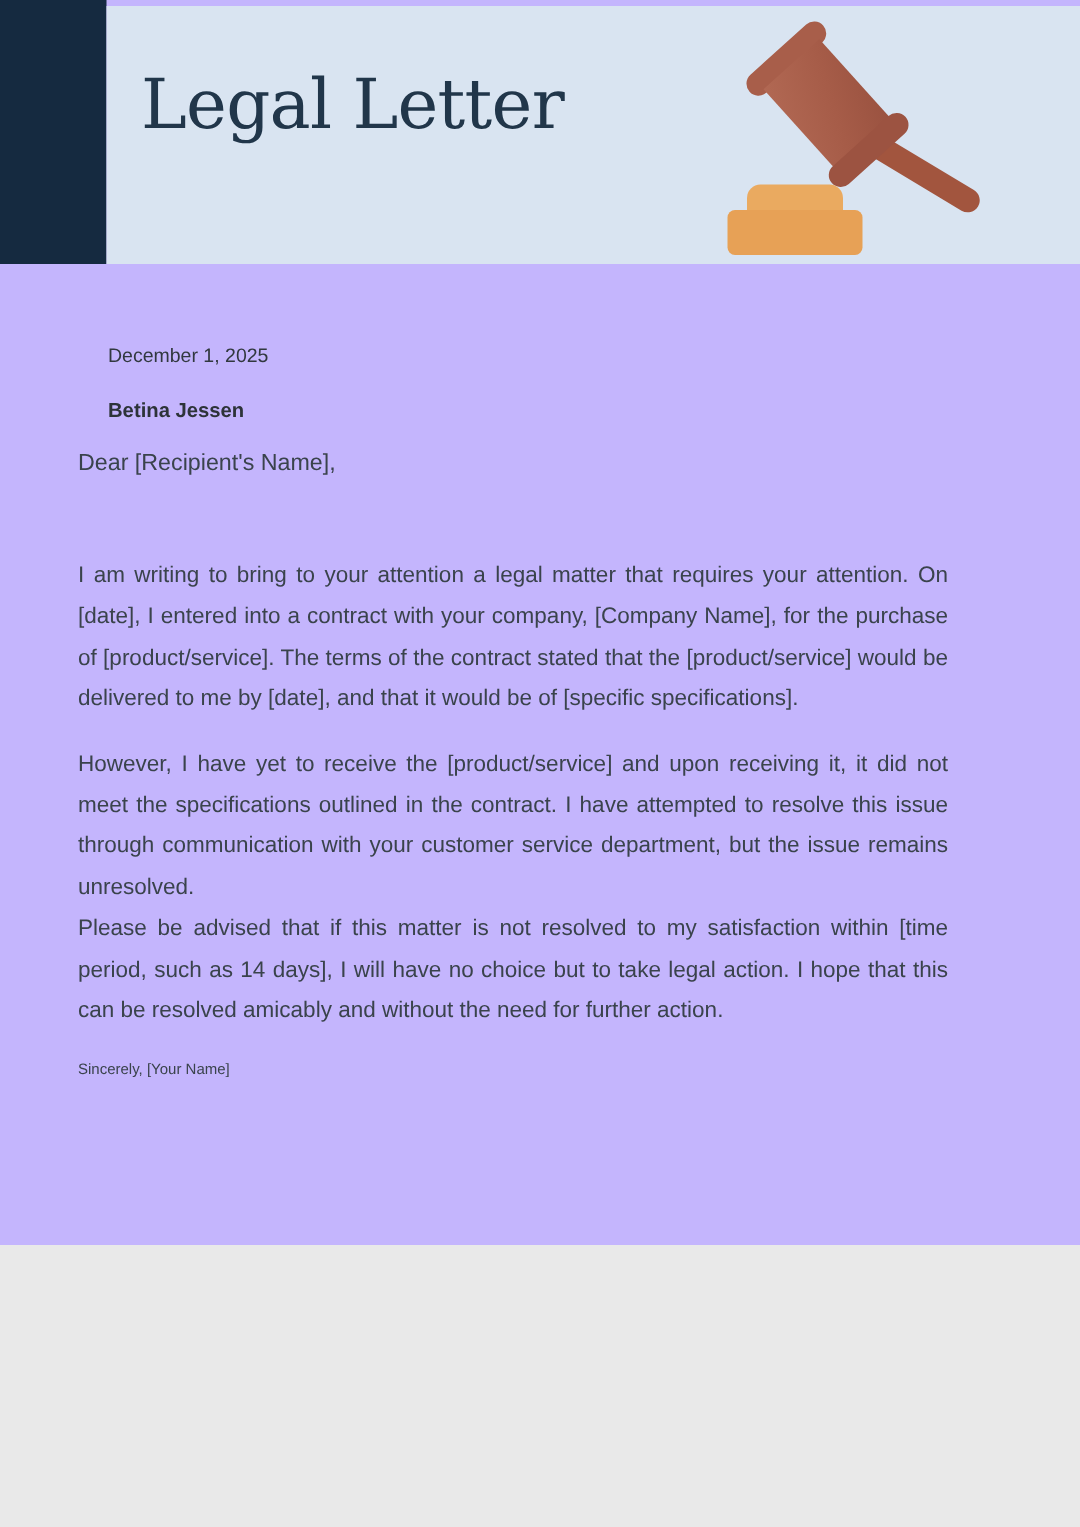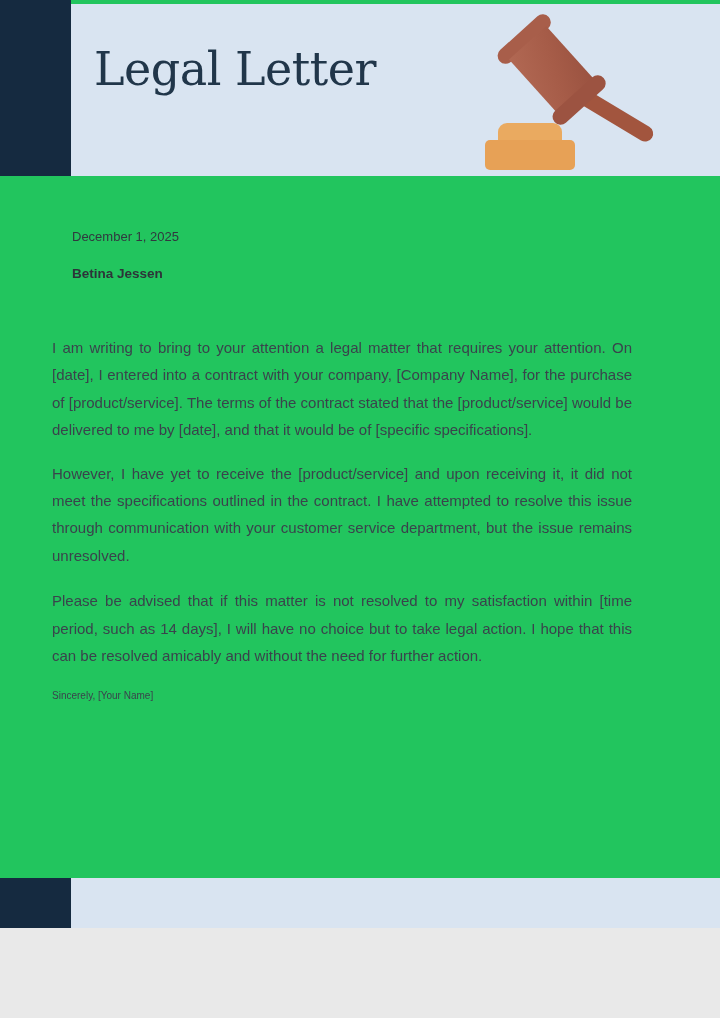--- a/index.html
+++ b/index.html
@@ -1,18 +1,18 @@
 <!DOCTYPE html>
 <html><head>
 <meta charset="utf-8">
 <style>
   html,body{margin:0;padding:0;background:#e9e9e9;}
   .page{
-    position:relative;width:720px;height:928px;margin:0 auto;
-    background:#22c55e;overflow:hidden;
+    position:relative;width:720px;height:830px;margin:0 auto;
+    background:#c4b5fd;overflow:hidden;
     font-family:"Liberation Sans", sans-serif;
   }
   
   .header-navy{position:absolute;left:0;top:0;width:71px;height:176px;background:#152a40;}
   .header-band{position:absolute;left:71px;top:4px;right:0;height:172px;background:#d9e4f1;}
   .page-title{
     position:absolute;left:94px;top:40px;
     font-family:"DejaVu Serif","Liberation Serif",serif;
     font-size:46px;line-height:58px;color:#21364a;letter-spacing:-0.5px;
   }
@@ -32,21 +32,21 @@
   .gavel-base-top{position:absolute;left:20px;top:103px;width:64px;height:22px;border-radius:9px 9px 3px 3px;background:#eaaa60;}
   .gavel-base-bottom{position:absolute;left:7px;top:120px;width:90px;height:30px;border-radius:5px;background:#e7a156;}
   
   .letter{position:absolute;left:52px;top:229px;width:580px;color:#3a434c;font-size:15px;line-height:27.4px;}
   .letter-date{margin-left:20px;font-size:13px;line-height:15px;color:#31383f;}
   .sender-name{margin-left:20px;margin-top:22px;font-size:13.5px;line-height:16px;font-weight:bold;color:#2d3339;}
   .greeting{margin-top:17px;font-size:15.5px;line-height:19px;}
   p.body-para{margin:0;text-align:justify;text-justify:inter-word;}
   p.body-para.gap-lg{margin-top:52px;}
   p.body-para.gap-md{margin-top:16px;}
-  p.body-para.gap-sm{margin-top:18px;}
+  p.body-para.gap-sm{}
   p.body-para.no-gap{margin-top:0;}
   .closing{margin-top:17px;font-size:10px;line-height:19px;}
   
   .footer-band{position:absolute;left:0;right:0;top:878px;height:140px;background:#d9e4f1;}
   .footer-navy{position:absolute;left:0;top:878px;width:71px;height:140px;background:#152a40;}
   .website{
     position:absolute;left:0;right:0;top:924px;text-align:center;
     font-family:"DejaVu Sans","Liberation Sans",sans-serif;
     font-weight:bold;font-size:37px;line-height:44px;color:#1c2e4c;letter-spacing:0.5px;padding-left:21px;
   }
@@ -67,20 +67,21 @@
       <div class="gavel-shaft"></div>
       <div class="gavel-cap bottom"></div>
     </div>
     <div class="gavel-base-top"></div>
     <div class="gavel-base-bottom"></div>
   </div>
 
   <div class="letter">
     <div class="letter-date">December 1, 2025</div>
     <div class="sender-name">Betina Jessen</div>
+    <div class="greeting">Dear [Recipient's Name],</div>
     <p class="body-para gap-lg">I am writing to bring to your attention a legal matter that requires your attention. On [date], I entered into a contract with your company, [Company Name], for the purchase of [product/service]. The terms of the contract stated that the [product/service] would be delivered to me by [date], and that it would be of [specific specifications].</p>
     <p class="body-para gap-md">However, I have yet to receive the [product/service] and upon receiving it, it did not meet the specifications outlined in the contract. I have attempted to resolve this issue through communication with your customer service department, but the issue remains unresolved.</p>
     <p class="body-para gap-sm">Please be advised that if this matter is not resolved to my satisfaction within [time period, such as 14 days], I will have no choice but to take legal action. I hope that this can be resolved amicably and without the need for further action.</p>
     <div class="closing">Sincerely, [Your Name]</div>
   </div>
 
   <div class="footer-band"></div>
   <div class="footer-navy"></div>
   <div class="website">www.typecalendar.com</div>
 

